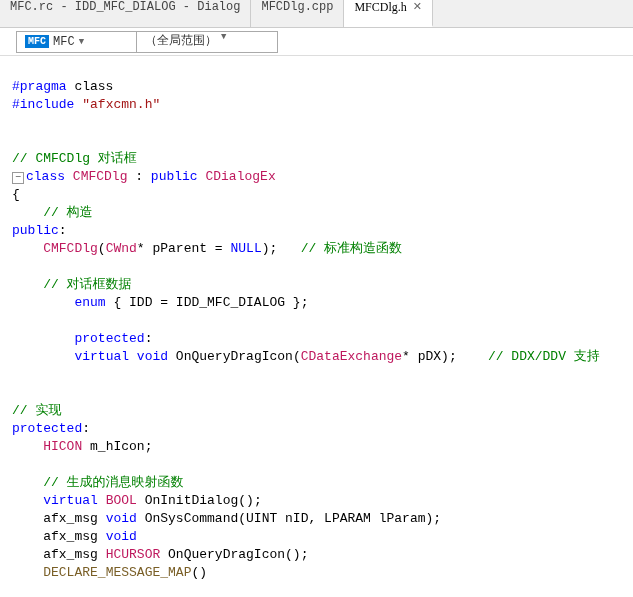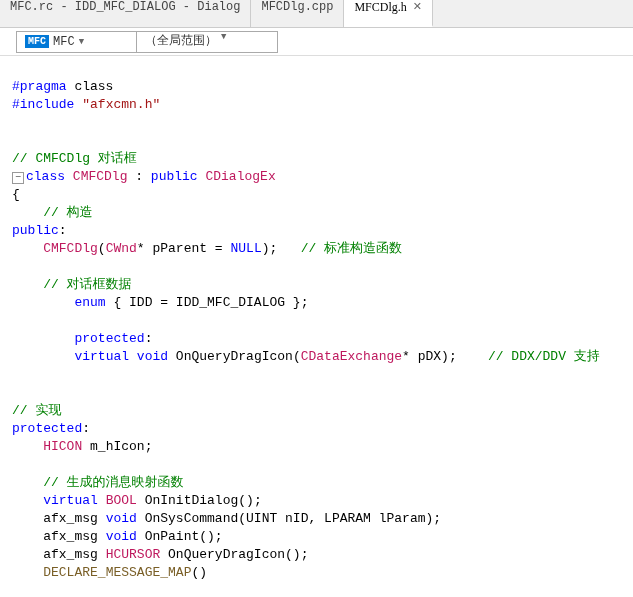--- a/index.html
+++ b/index.html
@@ -244,21 +244,21 @@
 
   <div class="code-line">
     <span>    </span><span class="kw-blue">virtual</span><span> </span><span class="class-name">BOOL</span><span> OnInitDialog();</span>
   </div>
 
   <div class="code-line">
     <span>    afx_msg </span><span class="kw-blue">void</span><span> OnSysCommand(UINT nID, LPARAM lParam);</span>
   </div>
 
   <div class="code-line">
-    <span>    afx_msg </span><span class="kw-blue">void</span><span> OnPaint();</span>
+    <span>    afx_msg </span><span class="kw-blue">void</span>
   </div>
 
   <div class="code-line">
     <span>    afx_msg </span><span class="class-name">HCURSOR</span><span> OnQueryDragIcon();</span>
   </div>
 
   <div class="code-line">
     <span>    </span><span style="color:#795E26">DECLARE_MESSAGE_MAP</span><span>()</span>
   </div>
 

